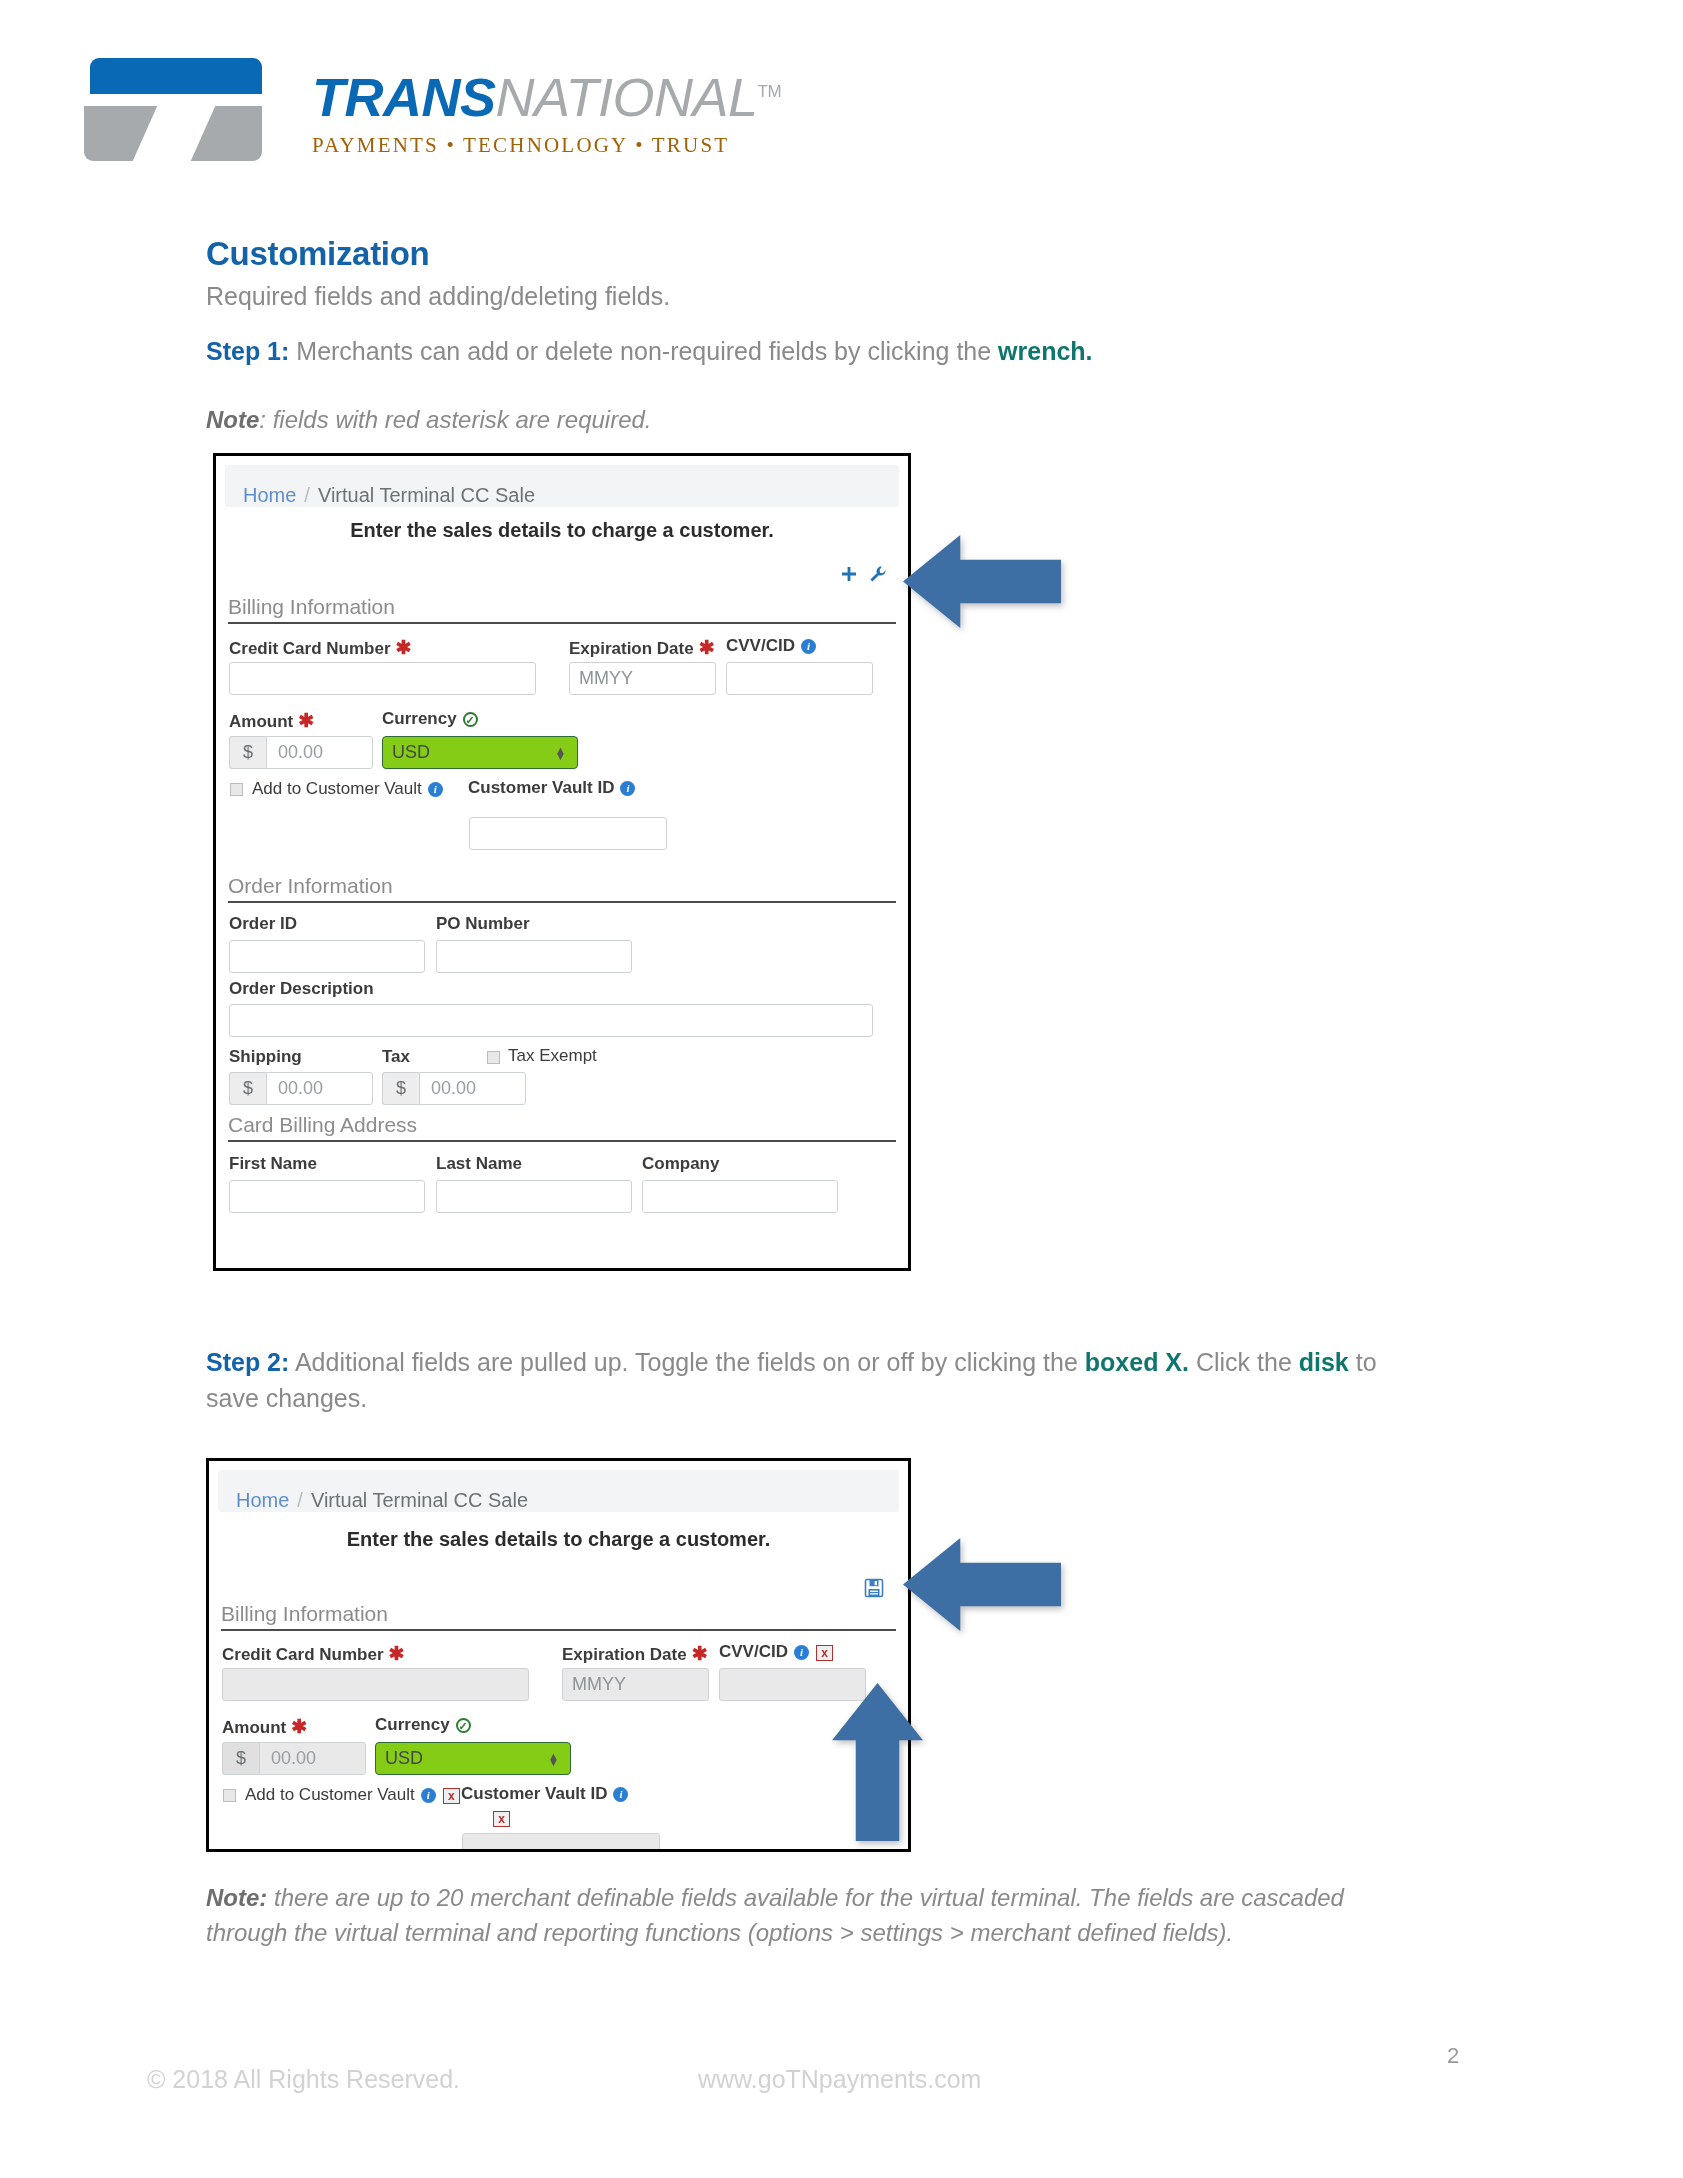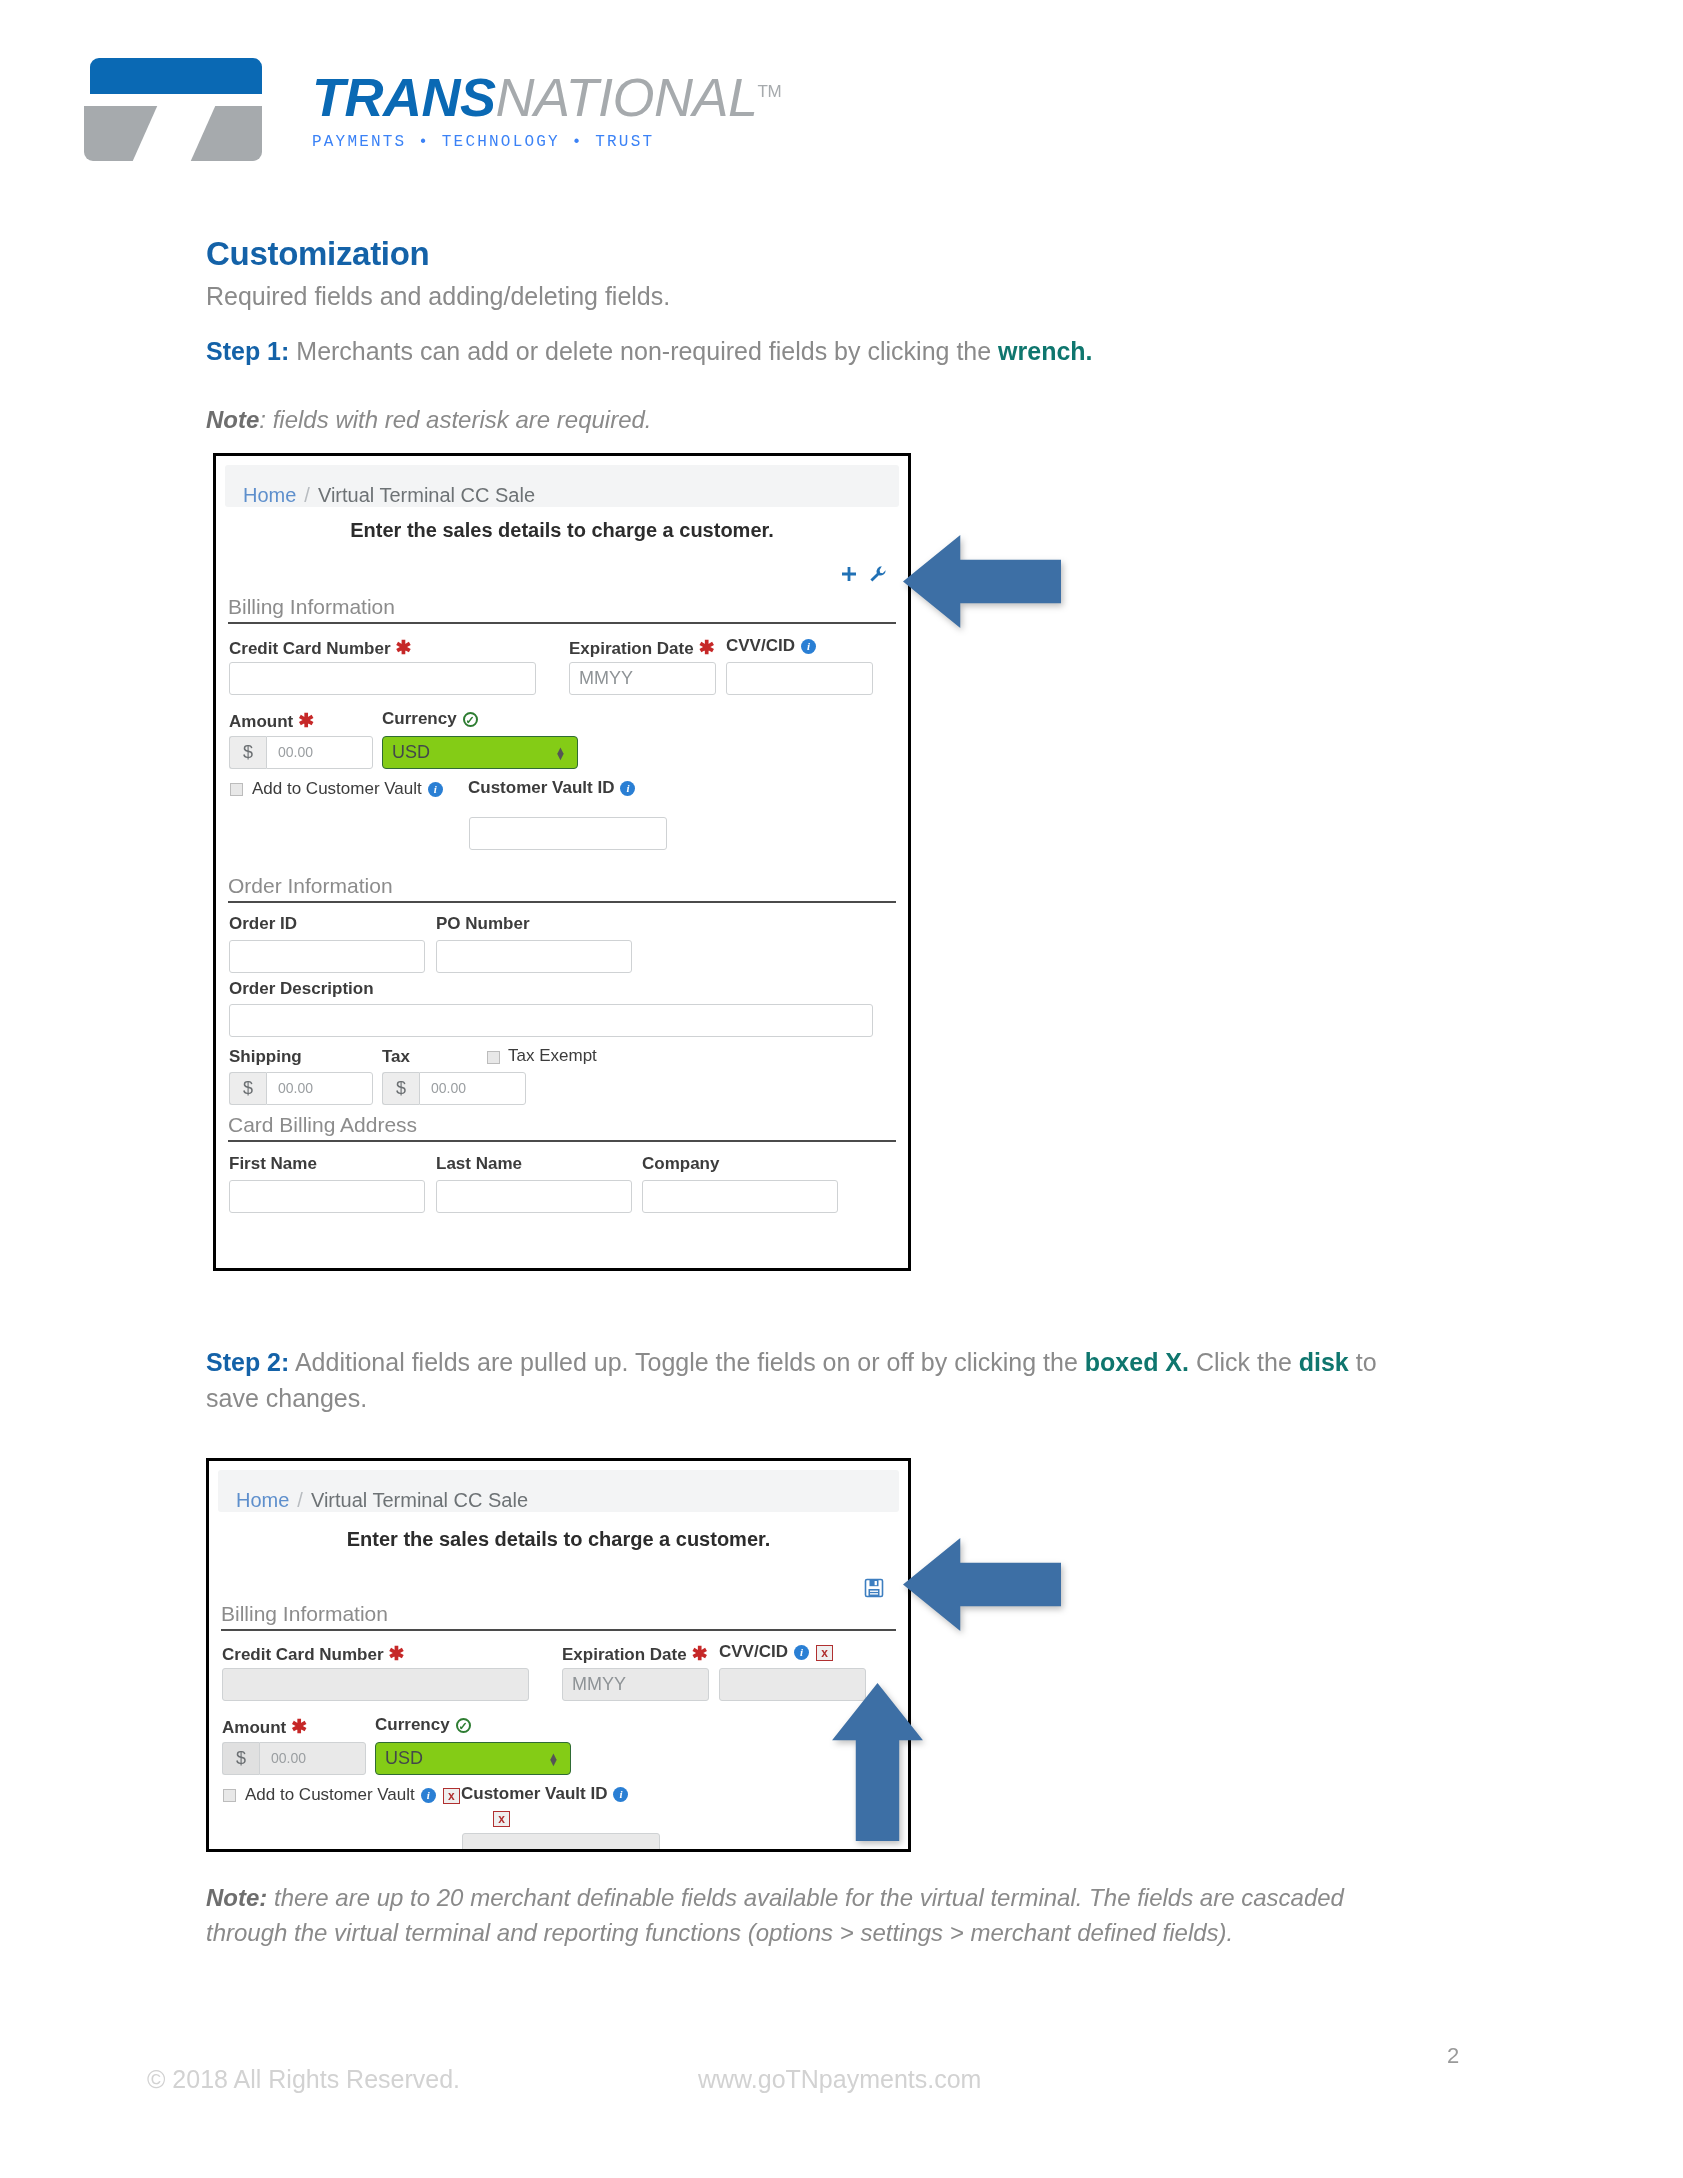--- a/index.html
+++ b/index.html
@@ -24,22 +24,22 @@
              transform:skewX(-24deg);}
   .logo-type{position:absolute;left:228px;top:22px;}
   .logo-type .lt1{
     font-size:54px;font-weight:bold;font-style:italic;letter-spacing:-0.5px;line-height:1;
     font-family:"Liberation Sans", sans-serif;
   }
   .lt-blue{color:#0a69b4;}
   .lt-grey{color:#a6aaad;font-weight:normal;}
   .lt-tm{font-size:17px;color:#a6aaad;font-weight:normal;font-style:normal;vertical-align:super;}
   .logo-tag{
-    margin-top:9px;font-size:16px;color:#3b82f6;letter-spacing:2.2px;
-    font-family:Liberation Mono, monospace;
+    margin-top:9px;font-size:21px;color:#a16207;letter-spacing:2.2px;
+    font-family:Liberation Serif, serif;
   }
 
   
   .h1{position:absolute;left:206px;top:235px;font-size:33px;color:#1462a8;font-weight:bold;
       letter-spacing:-0.3px;}
   .sub{position:absolute;left:206px;top:282px;font-size:25px;color:#8a8a8a;}
   .step1{position:absolute;left:206px;top:337px;font-size:25px;color:#8a8a8a;}
   .step1 b.blue,.step2 b.blue{color:#1462a8;font-weight:bold;}
   .step1 b.grey,.step2 b.grey{color:#0f766e;font-weight:bold;}
   .note1{position:absolute;left:206px;top:406px;font-size:24px;color:#8a8a8a;font-style:italic;}
@@ -94,21 +94,21 @@
 
   .inp{position:absolute;border:1px solid #cfd2d4;background:#ffffff;box-sizing:border-box;
        height:33px;border-radius:3px;font-size:18px;color:#8e9396;padding-left:9px;line-height:31px;}
   .inp.grey{background:#e9e9e9;border-color:#cfd2d4;}
 
   .money{position:absolute;height:33px;display:flex;box-sizing:border-box;}
   .money .sign{width:37px;background:#ededed;border:1px solid #cfd2d4;border-right:none;
                border-radius:3px 0 0 3px;text-align:center;line-height:31px;font-size:18px;color:#6b6f72;
                box-sizing:border-box;}
   .money .val{flex:1;background:#ffffff;border:1px solid #cfd2d4;border-radius:0 3px 3px 0;
-              line-height:31px;font-size:14px;color:#9a9ea1;padding-left:11px;box-sizing:border-box;}
+              line-height:31px;font-size:18px;color:#9a9ea1;padding-left:11px;box-sizing:border-box;}
   .money.grey .sign{background:#e0e0e0;}
   .money.grey .val{background:#e9e9e9;}
 
   .sel{position:absolute;height:33px;border:1px solid #2f6b35;border-radius:4px;background:#84cc16;
        box-sizing:border-box;display:flex;align-items:center;padding-left:9px;font-size:18px;color:#43484b;}
   .sel .spin{position:absolute;right:11px;top:50%;transform:translateY(-50%);
              display:flex;flex-direction:column;line-height:6px;font-size:11px;color:#555;}
 
   .cbx{position:absolute;width:13px;height:13px;border:1px solid #bcbcbc;background:#e8e8e8;
        box-sizing:border-box;}

